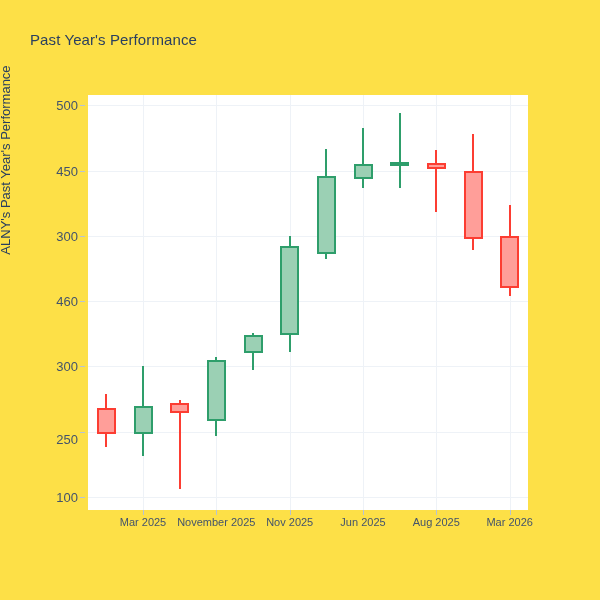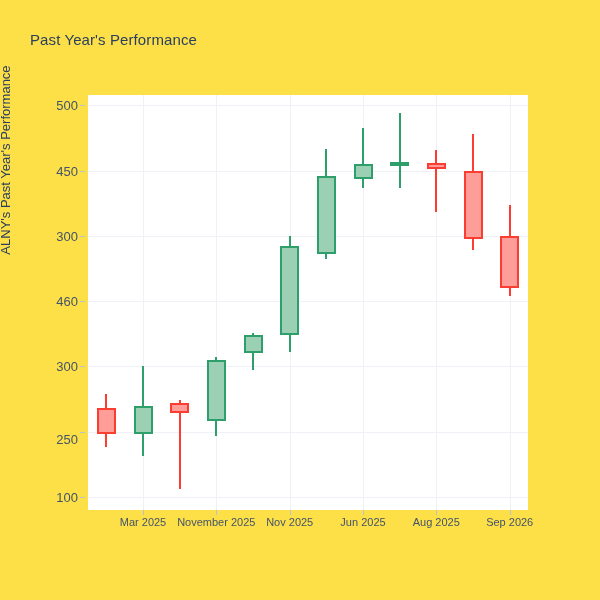--- a/index.html
+++ b/index.html
@@ -247,16 +247,16 @@
       <div class="xtick-mark" style="left: 275px;"></div>
       <div class="xtick-mark" style="left: 348.3px;"></div>
       <div class="xtick-mark" style="left: 421.7px;"></div>
     </div>
   <div id="xtick-labels">
       <div class="xtick-label" style="left: 55px;">Mar 2025</div>
       <div class="xtick-label" style="left: 128.3px;">November 2025</div>
       <div class="xtick-label" style="left: 201.7px;">Nov 2025</div>
       <div class="xtick-label" style="left: 275px;">Jun 2025</div>
       <div class="xtick-label" style="left: 348.3px;">Aug 2025</div>
-      <div class="xtick-label" style="left: 421.7px;">Sep 2026</div>
+      <div class="xtick-label" style="left: 421.7px;">Mar 2026</div>
     </div>
 
 </div>
 
 </body></html>

